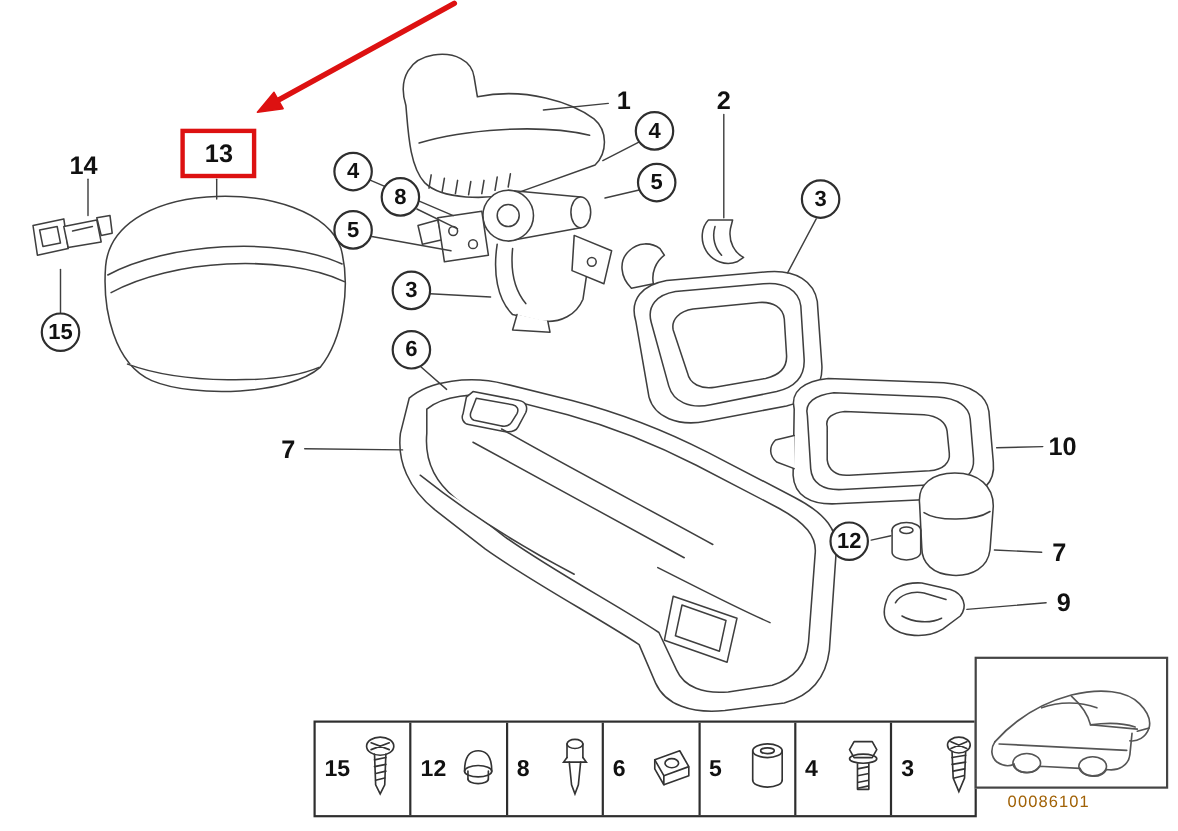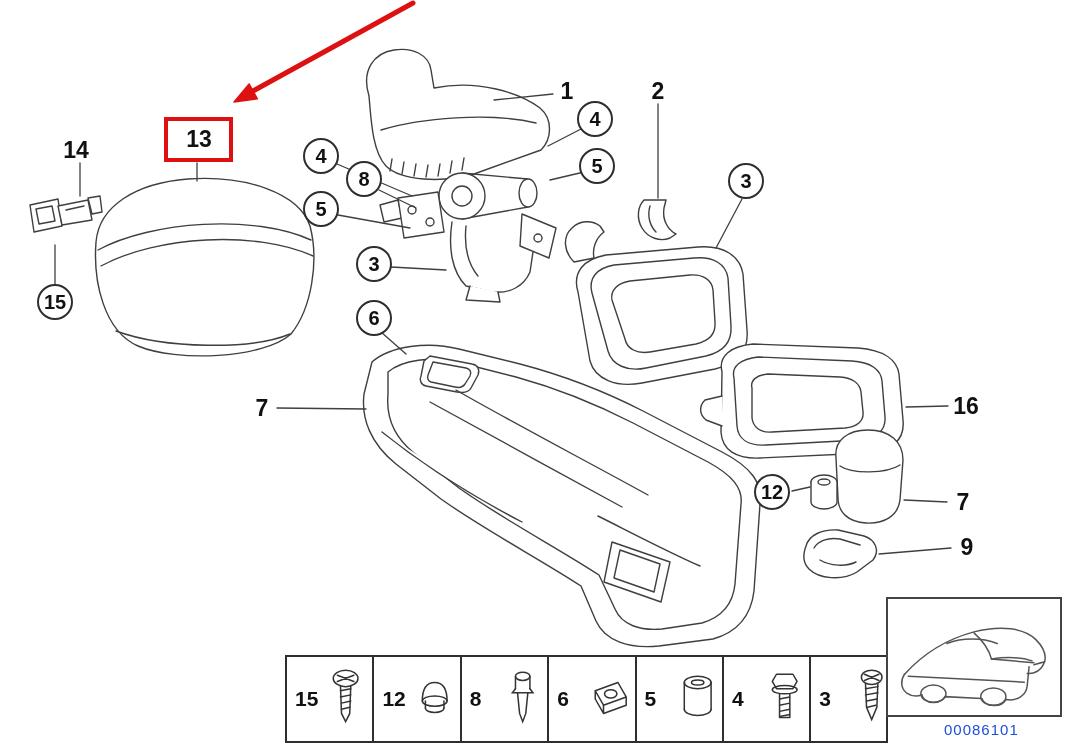--- a/index.html
+++ b/index.html
@@ -13,21 +13,21 @@
             display:flex; align-items:center; justify-content:center; }
   .redbox { position:absolute; left:164px; top:117px; width:69px; height:45px; border:4px solid #dd1111; }
   .ftable { position:absolute; left:285px; top:655px; width:603px; height:88px; display:flex;
             border:2px solid #2e2e2e; background:#fff; }
   .fcell  { flex:1; border-right:2px solid #2e2e2e; display:flex; align-items:center; padding:4px 2px 4px 8px; }
   .fcell:last-child { border-right:none; }
   .fnum   { font-size:21px; font-weight:bold; color:#111; width:30px; flex:none; }
   .ficon  { flex:1; height:66px; }
   .carbox { position:absolute; left:886px; top:597px; width:176px; height:120px;
             border:2px solid #444; background:#fff; }
-  .docnum { position:absolute; left:916px; top:721px; font-size:15px; color:#1d4ed8; letter-spacing:1px;margin-left:28px; }
+  .docnum { position:absolute; left:916px; top:721px; font-size:15px; color:#a16207; letter-spacing:1px; }
   svg path, svg ellipse, svg circle, svg line, svg polyline { vector-effect:non-scaling-stroke; }
 </style>
 </head>
 <body>
 
 <div class="stage">
 
   <svg class="linework" width="1071" height="755" viewBox="0 0 1071 755" fill="none" stroke="#3f3f3f" stroke-width="1.4" stroke-linejoin="round" stroke-linecap="round">
 
     <g fill="#ffffff">
@@ -140,21 +140,21 @@
     </g>
   </svg>
 
   <div class="redbox"></div>
 
   <div class="plabel" style="left:54px;top:136px">14</div>
   <div class="plabel" style="left:177px;top:125px">13</div>
   <div class="plabel" style="left:545px;top:77px">1</div>
   <div class="plabel" style="left:636px;top:77px">2</div>
   <div class="plabel" style="left:240px;top:394px">7</div>
-  <div class="plabel" style="left:944px;top:392px">16</div>
+  <div class="plabel" style="left:944px;top:392px">10</div>
   <div class="plabel" style="left:941px;top:488px">7</div>
   <div class="plabel" style="left:945px;top:533px">9</div>
 
   <div class="clabel" style="left:37px;top:284px">15</div>
   <div class="clabel" style="left:303px;top:138px">4</div>
   <div class="clabel" style="left:346px;top:161px">8</div>
   <div class="clabel" style="left:303px;top:191px">5</div>
   <div class="clabel" style="left:356px;top:246px">3</div>
   <div class="clabel" style="left:356px;top:300px">6</div>
   <div class="clabel" style="left:577px;top:101px">4</div>

